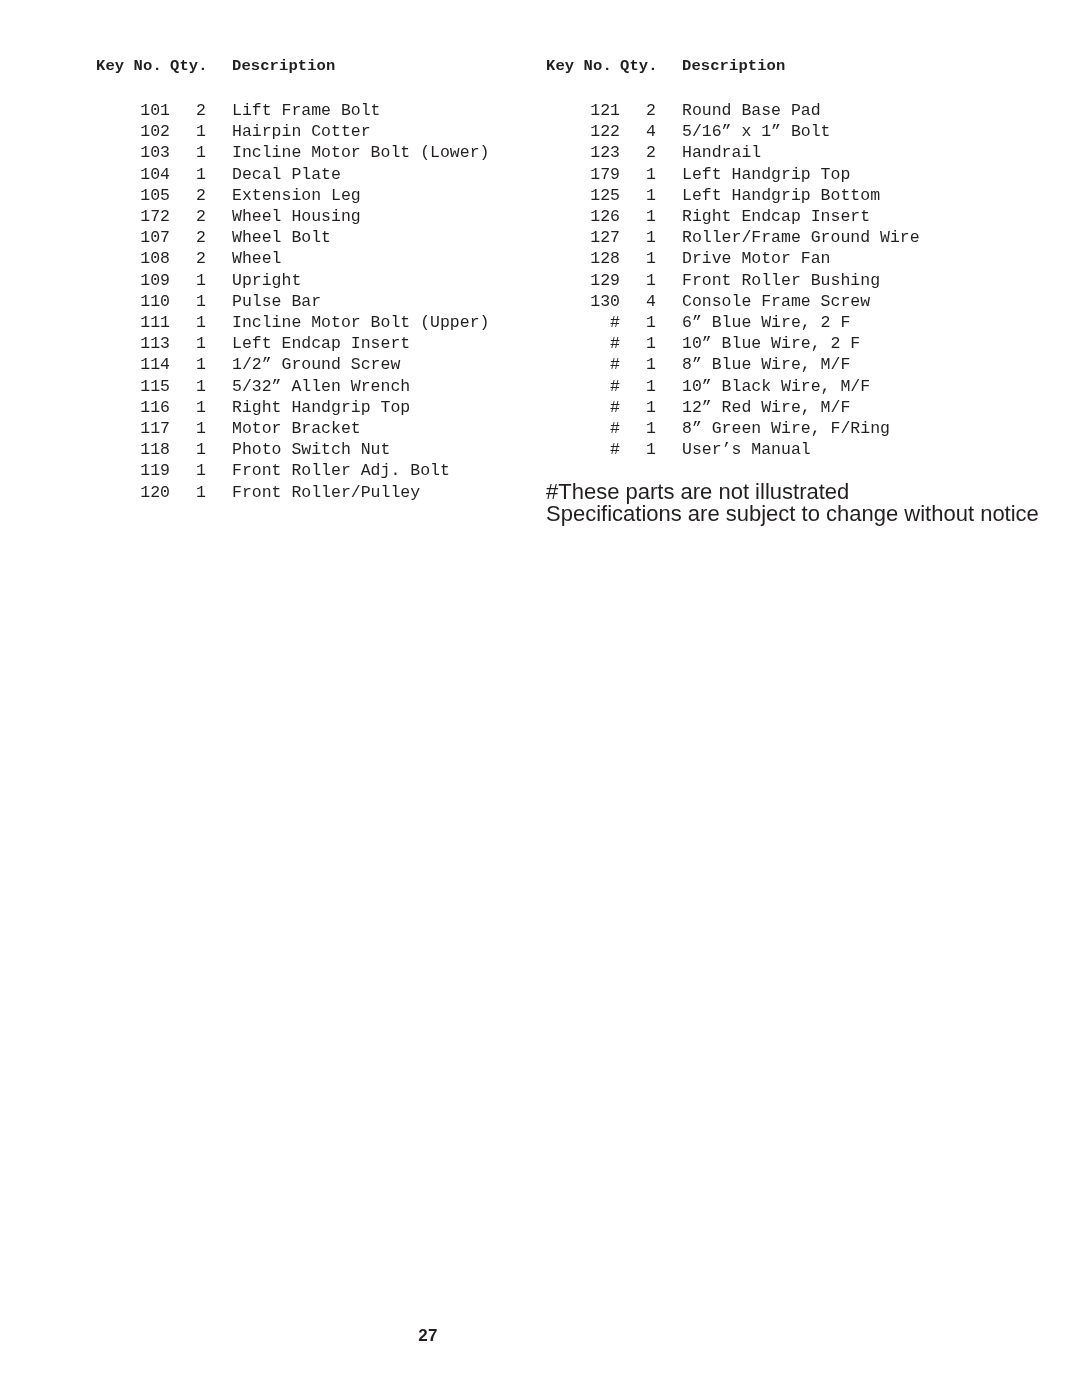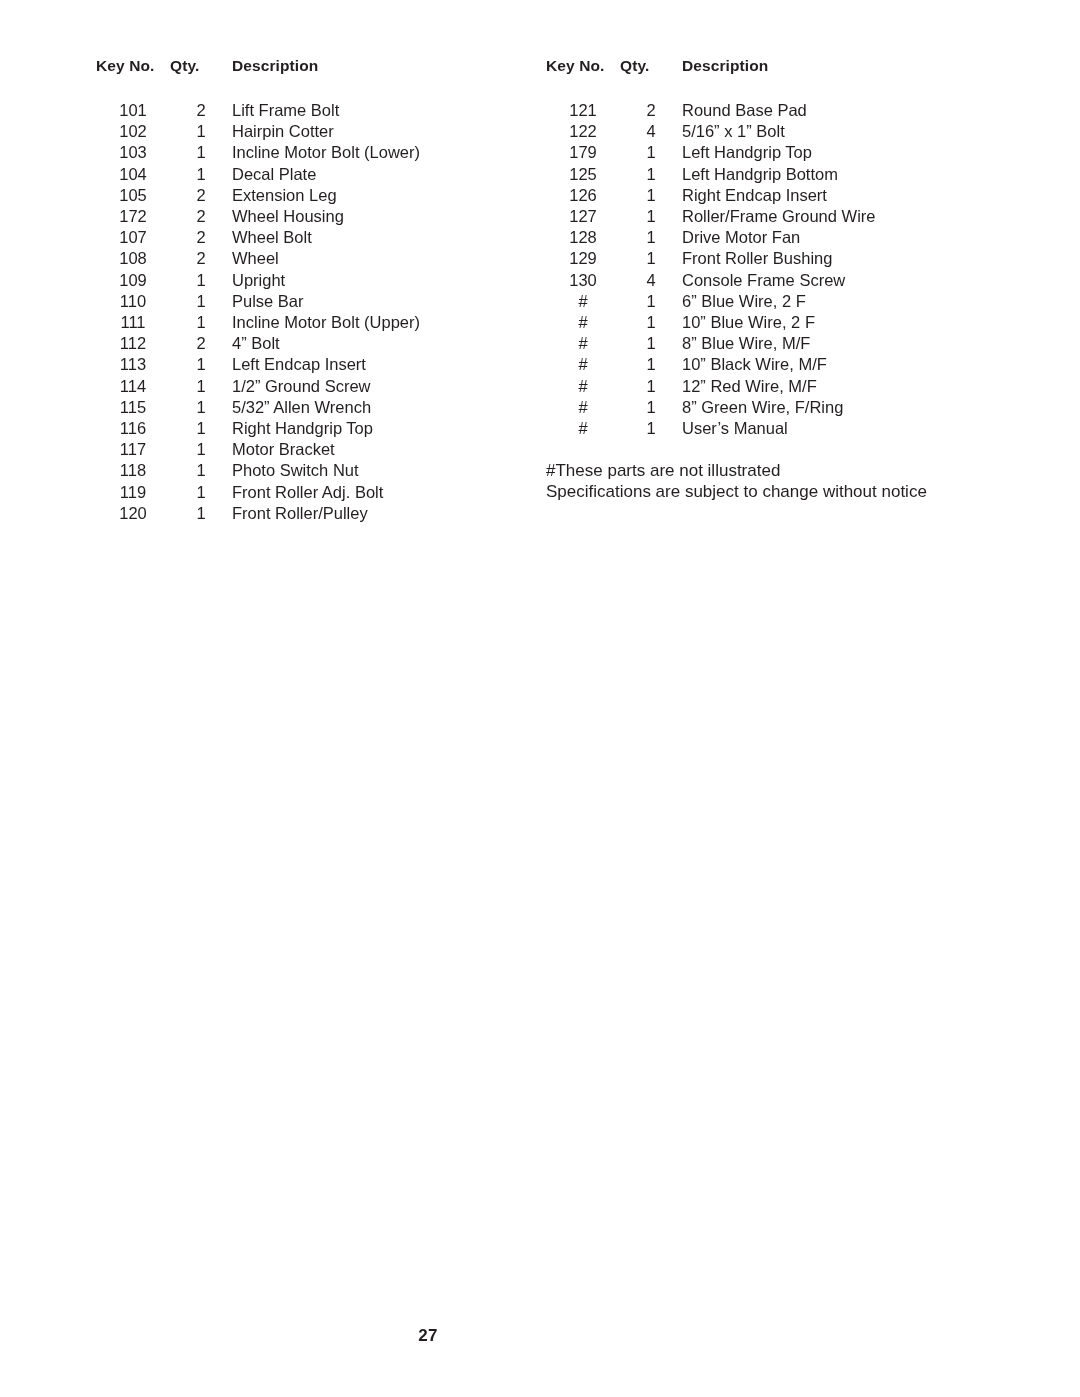--- a/index.html
+++ b/index.html
@@ -32,20 +32,21 @@
   }
   .col {
     width: 450px;
     flex: 0 0 450px;
   }
 
   table.parts {
     border-collapse: collapse;
     table-layout: fixed;
     width: 410px;
+    font-family: Liberation Mono, monospace;
   }
   table.parts col.c-key   { width: 74px; }
   table.parts col.c-qty   { width: 62px; }
   table.parts col.c-desc  { width: 274px; }
 
   table.parts th {
     font-size: 15.5px;
     font-weight: bold;
     text-align: left;
     padding: 0 0 26px 0;
@@ -58,28 +59,28 @@
   th.h-desc { text-align: left; padding-left: 3px; }
 
   table.parts td {
     font-size: 16.5px;
     line-height: 21.2px;
     height: 21.2px;
     padding: 0;
     vertical-align: top;
     white-space: nowrap;
   }
-  td.key  { text-align: center; padding-right: 12px; }
+  td.key  { text-align: right; padding-right: 12px; }
   td.qty  { text-align: center; padding-right: 24px; }
   td.desc { text-align: left; padding-left: 3px; margin-left: 18px; }
 
   
   .footnotes {
     margin-top: 21px;
-    font-size: 17px;
+    font-size: 22px;
     line-height: 21.2px;
   }
   .footnotes div { white-space: nowrap; }
 
   
   .page-number {
     position: absolute;
     top: 1326px;
     left: 0;
     width: 856px;
@@ -160,25 +161,20 @@
               <td class="key">110</td>
               <td class="qty">1</td>
               <td class="desc">Pulse Bar</td>
             </tr>
             <tr>
               <td class="key">111</td>
               <td class="qty">1</td>
               <td class="desc">Incline Motor Bolt (Upper)</td>
             </tr>
             <tr>
-              <td class="key">112</td>
-              <td class="qty">2</td>
-              <td class="desc">4” Bolt</td>
-            </tr>
-            <tr>
               <td class="key">113</td>
               <td class="qty">1</td>
               <td class="desc">Left Endcap Insert</td>
             </tr>
             <tr>
               <td class="key">114</td>
               <td class="qty">1</td>
               <td class="desc">1/2” Ground Screw</td>
             </tr>
             <tr>
@@ -234,20 +230,25 @@
               <td class="key">121</td>
               <td class="qty">2</td>
               <td class="desc">Round Base Pad</td>
             </tr>
             <tr>
               <td class="key">122</td>
               <td class="qty">4</td>
               <td class="desc">5/16” x 1” Bolt</td>
             </tr>
             <tr>
+              <td class="key">123</td>
+              <td class="qty">2</td>
+              <td class="desc">Handrail</td>
+            </tr>
+            <tr>
               <td class="key">179</td>
               <td class="qty">1</td>
               <td class="desc">Left Handgrip Top</td>
             </tr>
             <tr>
               <td class="key">125</td>
               <td class="qty">1</td>
               <td class="desc">Left Handgrip Bottom</td>
             </tr>
             <tr>

